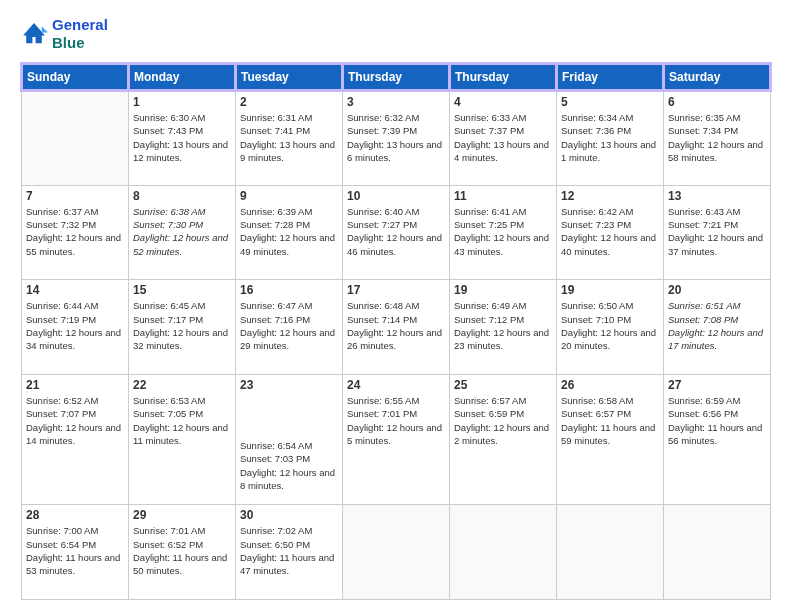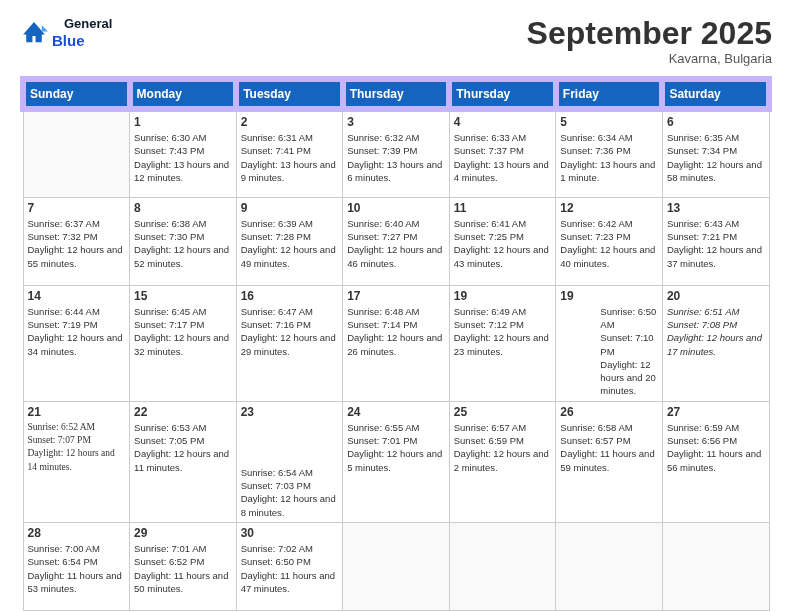--- a/index.html
+++ b/index.html
@@ -52,21 +52,21 @@
       border-collapse: collapse;
       flex: 1;
     }
     .calendar th {
       background: #1565c0;
       color: #fff;
       font-size: 12px;
       font-weight: bold;
       padding: 5px 4px;
       text-align: left;
-      border: 6px solid #c4b5fd;
+      border: 3px solid #c4b5fd;
     }
     .calendar td {
       border: 1px solid #ccc;
       vertical-align: top;
       padding: 3px 4px;
       width: calc(100% / 7);
       height: 88px;
     }
     .day-number {
       font-size: 12px;
@@ -84,27 +84,23 @@
 <body>
 
 <div class="page">
   <div class="header">
     <div class="logo">
       <svg class="logo-icon" viewBox="0 0 36 36">
         <polygon points="18,4 32,20 28,20 28,30 20,30 20,22 16,22 16,30 8,30 8,20 4,20" fill="#1565c0"></polygon>
         <polygon points="28,8 36,16 28,16" fill="#42a5f5"></polygon>
       </svg>
       <div>
-        <div style="font-size:13px;font-weight:bold;color:#0f172a;line-height:1.2;margin-left:12px;">General</div>
-        <div style="font-size:15px;font-weight:bold;color:#1d4ed8;line-height:1.2;">Blue</div>
+        <div style="font-size:15px;font-weight:bold;color:#1d4ed8;line-height:1.2;">General</div>
+        <div style="font-size:15px;font-weight:bold;color:#0f766e;line-height:1.2;">Blue</div>
       </div>
-    </div>
-    <div class="title-block">
-      <div class="month-title">September 2025</div>
-      <div class="subtitle">Kavarna, Bulgaria</div>
     </div>
   </div>
 
   <table class="calendar">
     <thead>
       <tr>
         <th>Sunday</th>
         <th>Monday</th>
         <th>Tuesday</th>
         <th>Thursday</th>
@@ -155,21 +151,21 @@
         </tr>
         <tr>
           <td>
             <div class="day-number">7</div>
             <div class="day-info" style="white-space: pre-line;">Sunrise: 6:37 AM
 Sunset: 7:32 PM
 Daylight: 12 hours and 55 minutes.</div>
           </td>
           <td>
             <div class="day-number">8</div>
-            <div class="day-info" style="white-space: pre-line;">Sunrise: 6:38 AM
+            <div class="day-info" style="white-space: pre-line; font-style: italic;">Sunrise: 6:38 AM
 Sunset: 7:30 PM
 Daylight: 12 hours and 52 minutes.</div>
           </td>
           <td>
             <div class="day-number">9</div>
             <div class="day-info" style="white-space: pre-line;">Sunrise: 6:39 AM
 Sunset: 7:28 PM
 Daylight: 12 hours and 49 minutes.</div>
           </td>
           <td>
@@ -223,35 +219,35 @@
 Daylight: 12 hours and 26 minutes.</div>
           </td>
           <td>
             <div class="day-number">19</div>
             <div class="day-info" style="white-space: pre-line;">Sunrise: 6:49 AM
 Sunset: 7:12 PM
 Daylight: 12 hours and 23 minutes.</div>
           </td>
           <td>
             <div class="day-number">19</div>
-            <div class="day-info" style="white-space: pre-line; margin-left: 40px;">Sunrise: 6:50 AM
+            <div class="day-info" style="white-space: pre-line;">Sunrise: 6:50 AM
 Sunset: 7:10 PM
 Daylight: 12 hours and 20 minutes.</div>
           </td>
           <td>
             <div class="day-number">20</div>
             <div class="day-info" style="white-space: pre-line; font-style: italic;">Sunrise: 6:51 AM
 Sunset: 7:08 PM
 Daylight: 12 hours and 17 minutes.</div>
           </td>
         </tr>
         <tr>
           <td>
             <div class="day-number">21</div>
-            <div class="day-info" style="white-space: pre-line; font-family: Liberation Serif, serif;">Sunrise: 6:52 AM
+            <div class="day-info" style="white-space: pre-line;">Sunrise: 6:52 AM
 Sunset: 7:07 PM
 Daylight: 12 hours and 14 minutes.</div>
           </td>
           <td>
             <div class="day-number">22</div>
             <div class="day-info" style="white-space: pre-line;">Sunrise: 6:53 AM
 Sunset: 7:05 PM
 Daylight: 12 hours and 11 minutes.</div>
           </td>
           <td>

